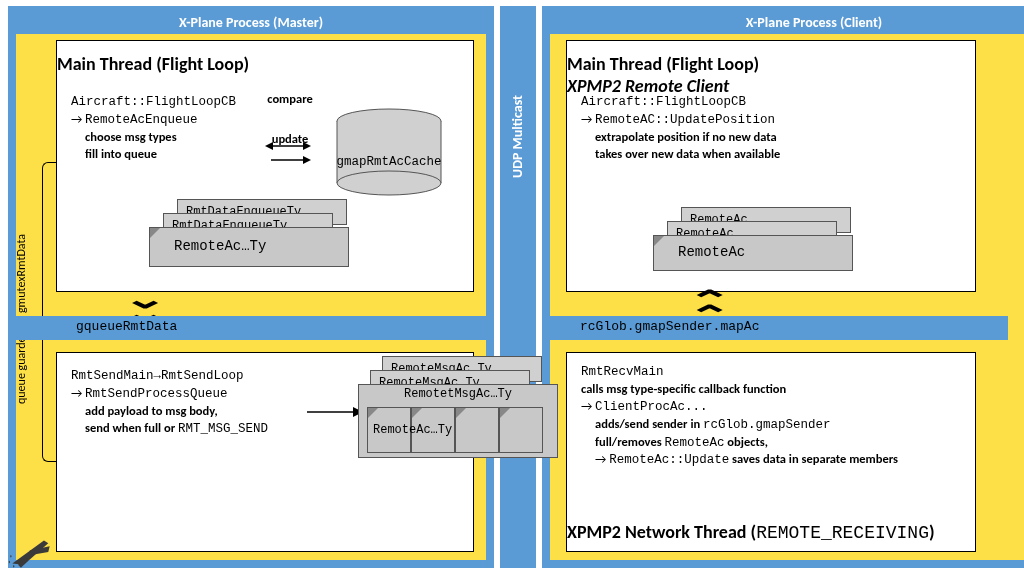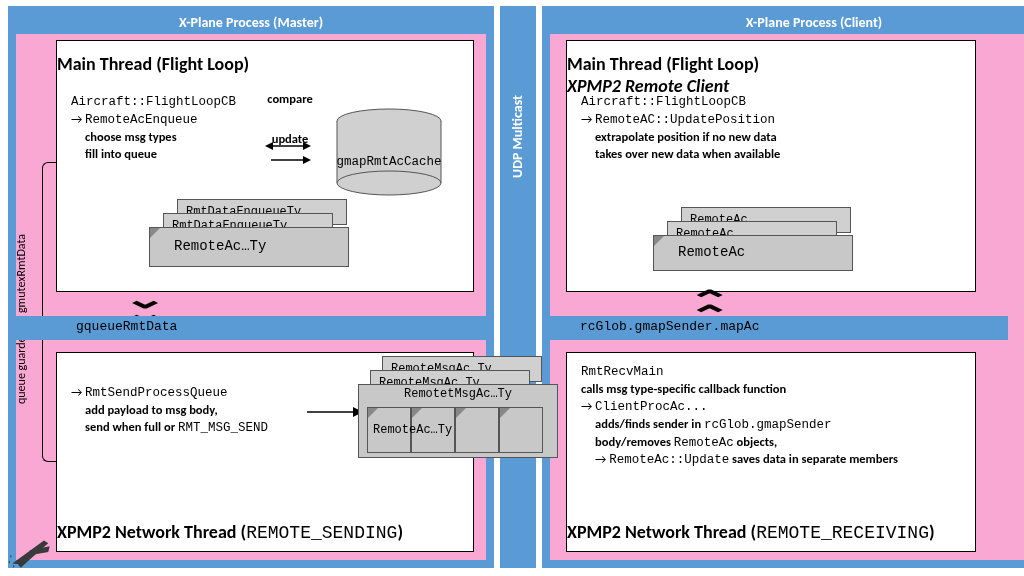--- a/index.html
+++ b/index.html
@@ -9,21 +9,21 @@
     background: #fff;
     width: 1024px;
     height: 576px;
     overflow: hidden;
     position: relative;
   }
   .code { font-family: "Consolas", "Courier New", monospace; }
   .blue-border { border: 8px solid #5b9bd5; }
   .process-box {
     position: absolute;
-    background: #f9a8d4;
+    background: #fde047;
   }
   .process-title {
     position: absolute;
     top: -2px; left: 0; right: 0;
     text-align: center;
     font-weight: bold;
     color: #fff;
     font-size: 14px;
     background: #5b9bd5;
     padding: 2px 0 3px;
@@ -188,33 +188,30 @@
       </div>
     </div>
   </div>
 
   <div class="chevron" style="left:116px; top:278px;">⌄<br>⌄<br>⌄</div>
 
   <div class="bracket-master" style="left:26px; top:148px; width:14px; height:300px;"></div>
 
   <div class="inner-box" style="left:40px; top:338px; width:418px; height:200px;">
     <div class="txt" style="position:absolute; left:14px; top:14px;">
-      <br>
+      <span class="code">RmtSendMain→RmtSendLoop</span><br>
       <span class="arrow">→</span><span class="code">RmtSendProcessQueue</span><br>
       <span style="margin-left:14px;"><b>add payload to msg body,</b></span><br>
       <span style="margin-left:14px;"><b>send when full or </b><span class="code">RMT_MSG_SEND</span></span>
     </div>
 
     <svg style="position:absolute; left:250px; top:52px;" width="56" height="14">
       <line x1="0" y1="7" x2="46" y2="7" stroke="#000" stroke-width="1.3"></line>
       <polygon points="56,7 46,2 46,12" fill="#000"></polygon>
     </svg>
-    <div class="inner-title" style="position:absolute; bottom:6px; left:0; right:0;">
-      <b>XPMP2 Network Thread (</b><span class="code">REMOTE_SENDING</span><b>)</b>
-    </div>
   </div>
 </div>
 
 <div class="blue-hbar" style="left:16px; top:316px; width:470px;">
   <span class="code" style="color:#000; font-size:13px; position:absolute; left:60px; top:3px;">gqueueRmtData</span>
 </div>
 
 <div class="udp-col" style="left:500px; top:6px; width:36px; height:562px;">
   <div class="udp-label" style="left:7px; top:20px; height:150px;">UDP Multicast</div>
 </div>
@@ -248,22 +245,22 @@
 
   <div class="chevron up" style="left:155px; top:278px;">⌄<br>⌄<br>⌄</div>
 
   <div class="bracket-client" style="right:22px; top:90px; width:14px; height:398px;"></div>
 
   <div class="inner-box" style="left:16px; top:338px; width:410px; height:200px;">
     <div class="txt" style="position:absolute; left:14px; top:10px;">
       <span class="code">RmtRecvMain</span><br>
       <span style="margin-left:0px;"><b>calls msg type-specific callback function</b></span><br>
       <span class="arrow">→</span><span class="code">ClientProcAc...</span><br>
-      <span style="margin-left:14px;"><b>adds/finds sender in </b><span class="code">rcGlob.gmapSender</span></span><br>
-      <span style="margin-left:14px;"><b>body/removes </b><span class="code">RemoteAc</span><b> objects,</b></span><br>
+      <span style="margin-left:14px;"><b>adds/send sender in </b><span class="code">rcGlob.gmapSender</span></span><br>
+      <span style="margin-left:14px;"><b>full/removes </b><span class="code">RemoteAc</span><b> objects,</b></span><br>
       <span style="margin-left:14px;">→ <span class="code">RemoteAc::Update</span><b> saves data in separate members</b></span>
     </div>
     <div class="inner-title" style="position:absolute; bottom:6px; left:0; right:0;">
       <b>XPMP2 Network Thread (</b><span class="code">REMOTE_RECEIVING</span><b>)</b>
     </div>
   </div>
 </div>
 
 <div class="blue-hbar" style="left:550px; top:316px; width:458px;">
   <span class="code" style="color:#000; font-size:13px; position:absolute; left:30px; top:3px;">rcGlob.gmapSender.mapAc</span>

